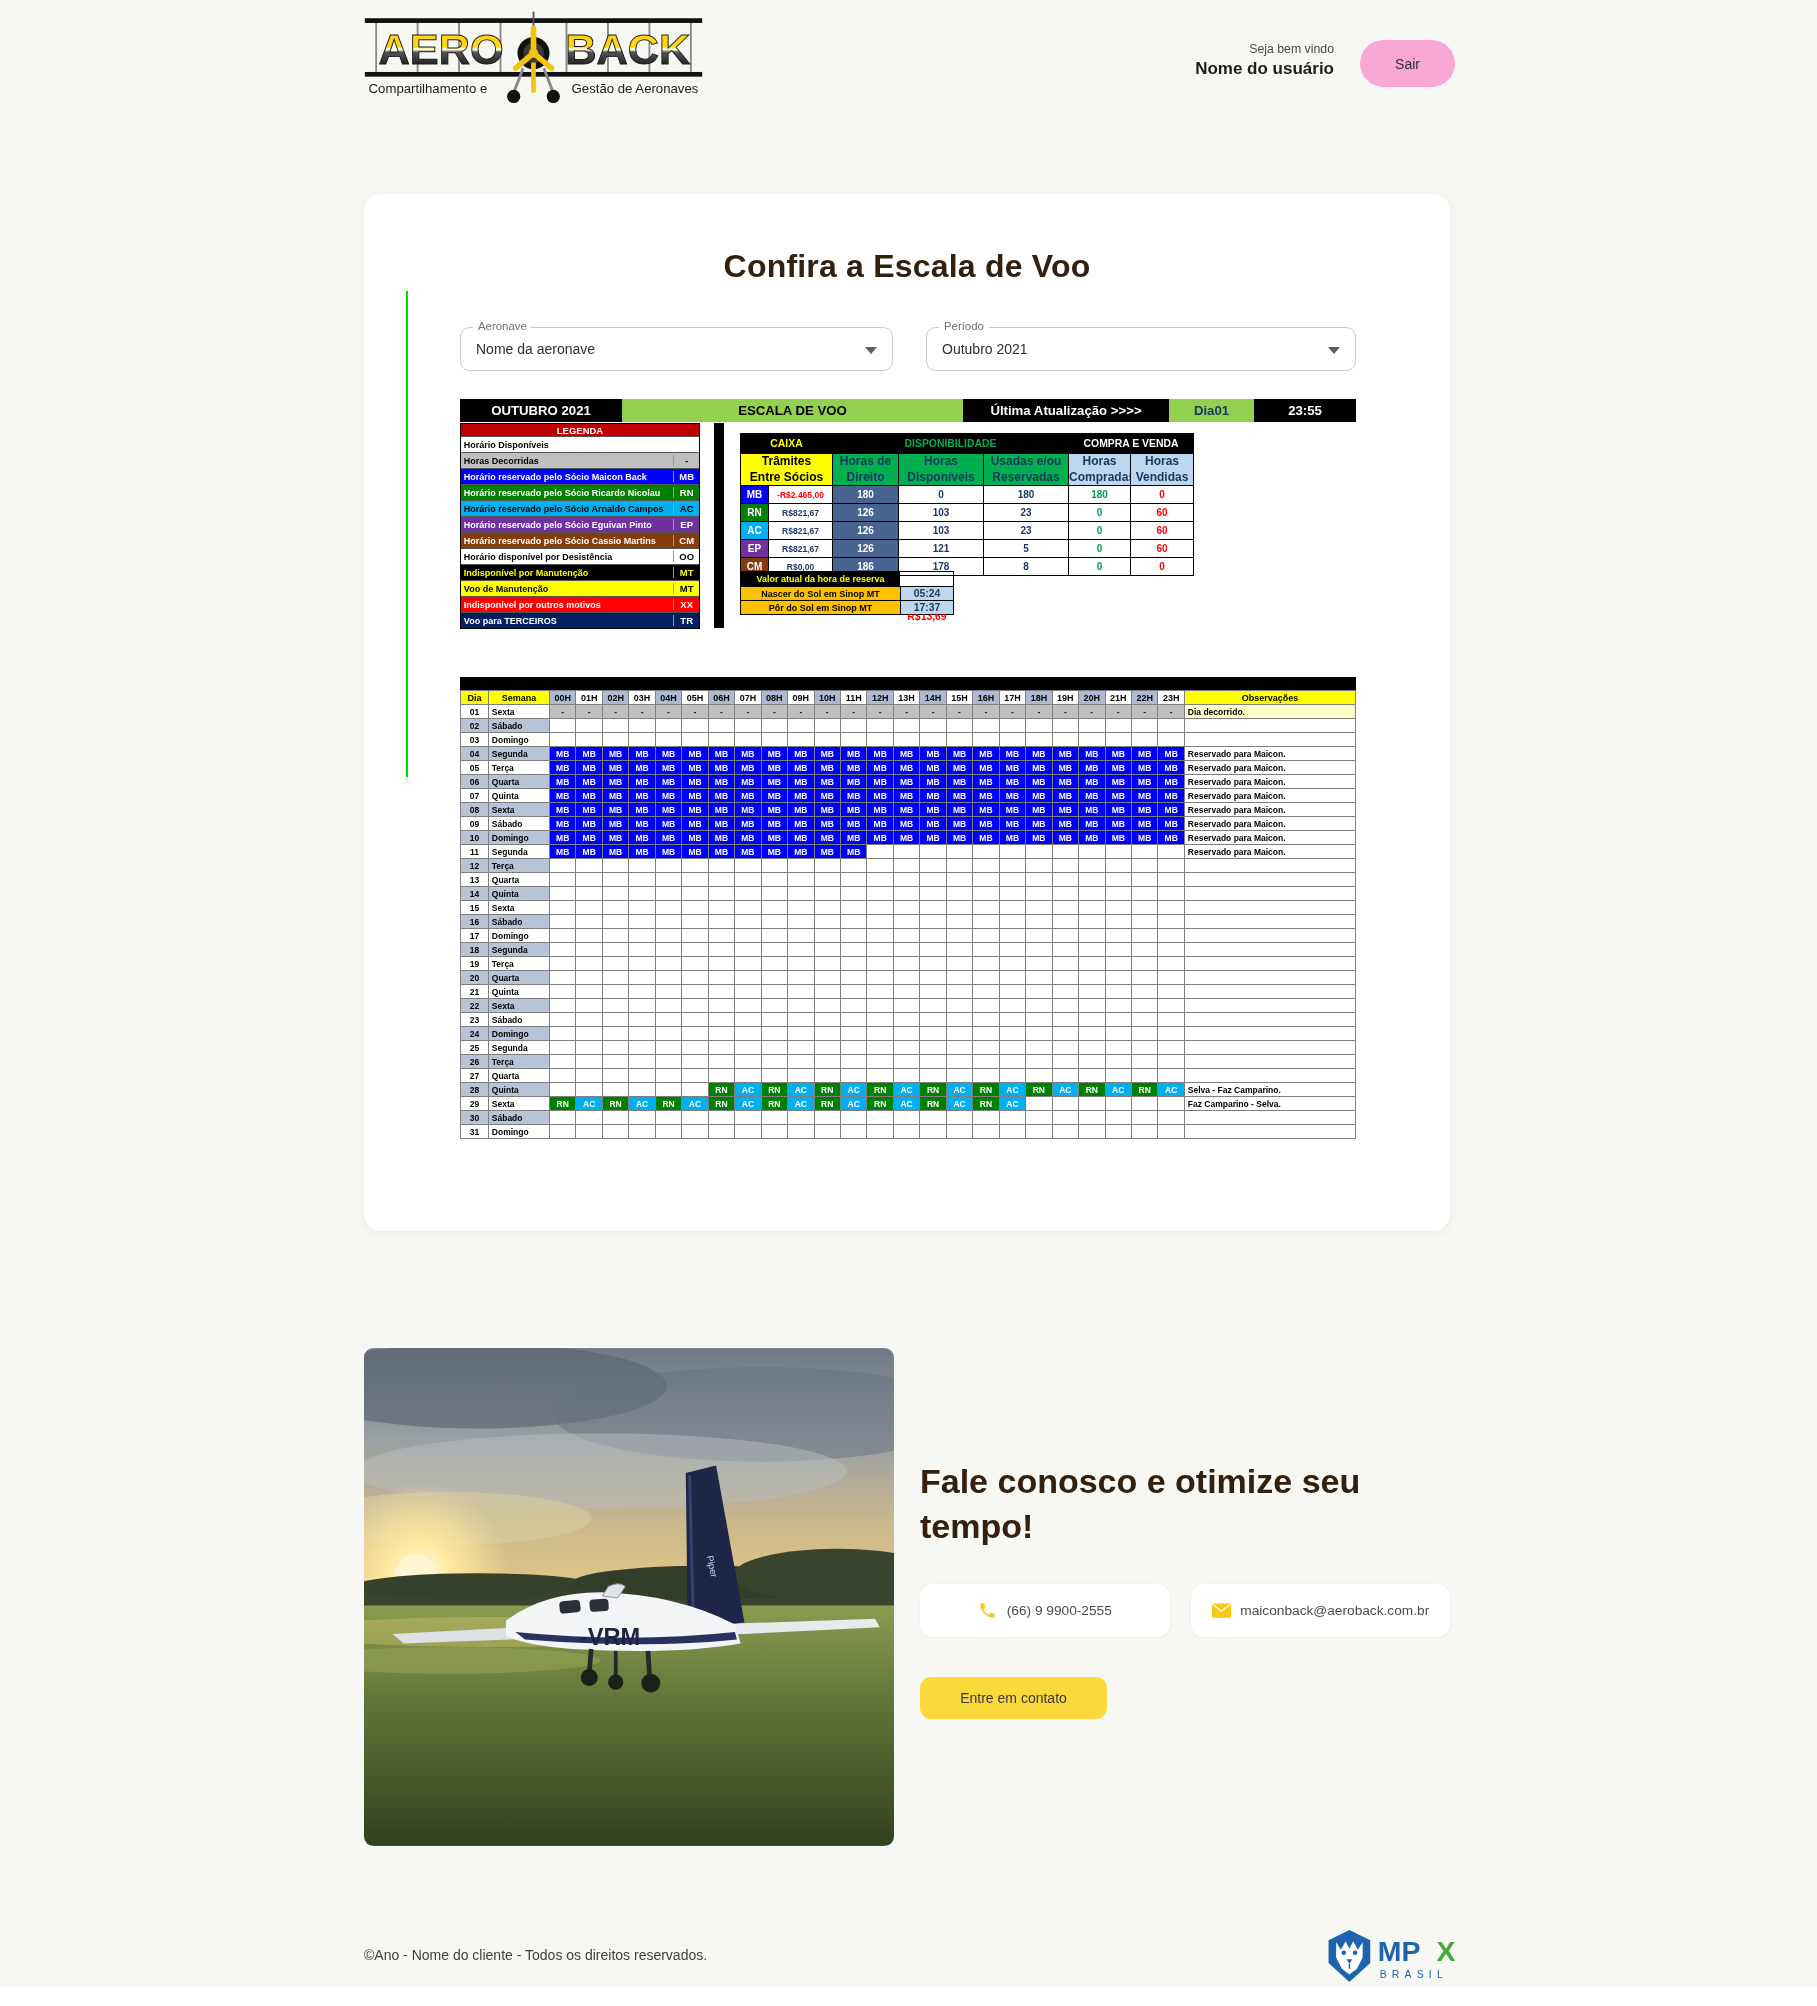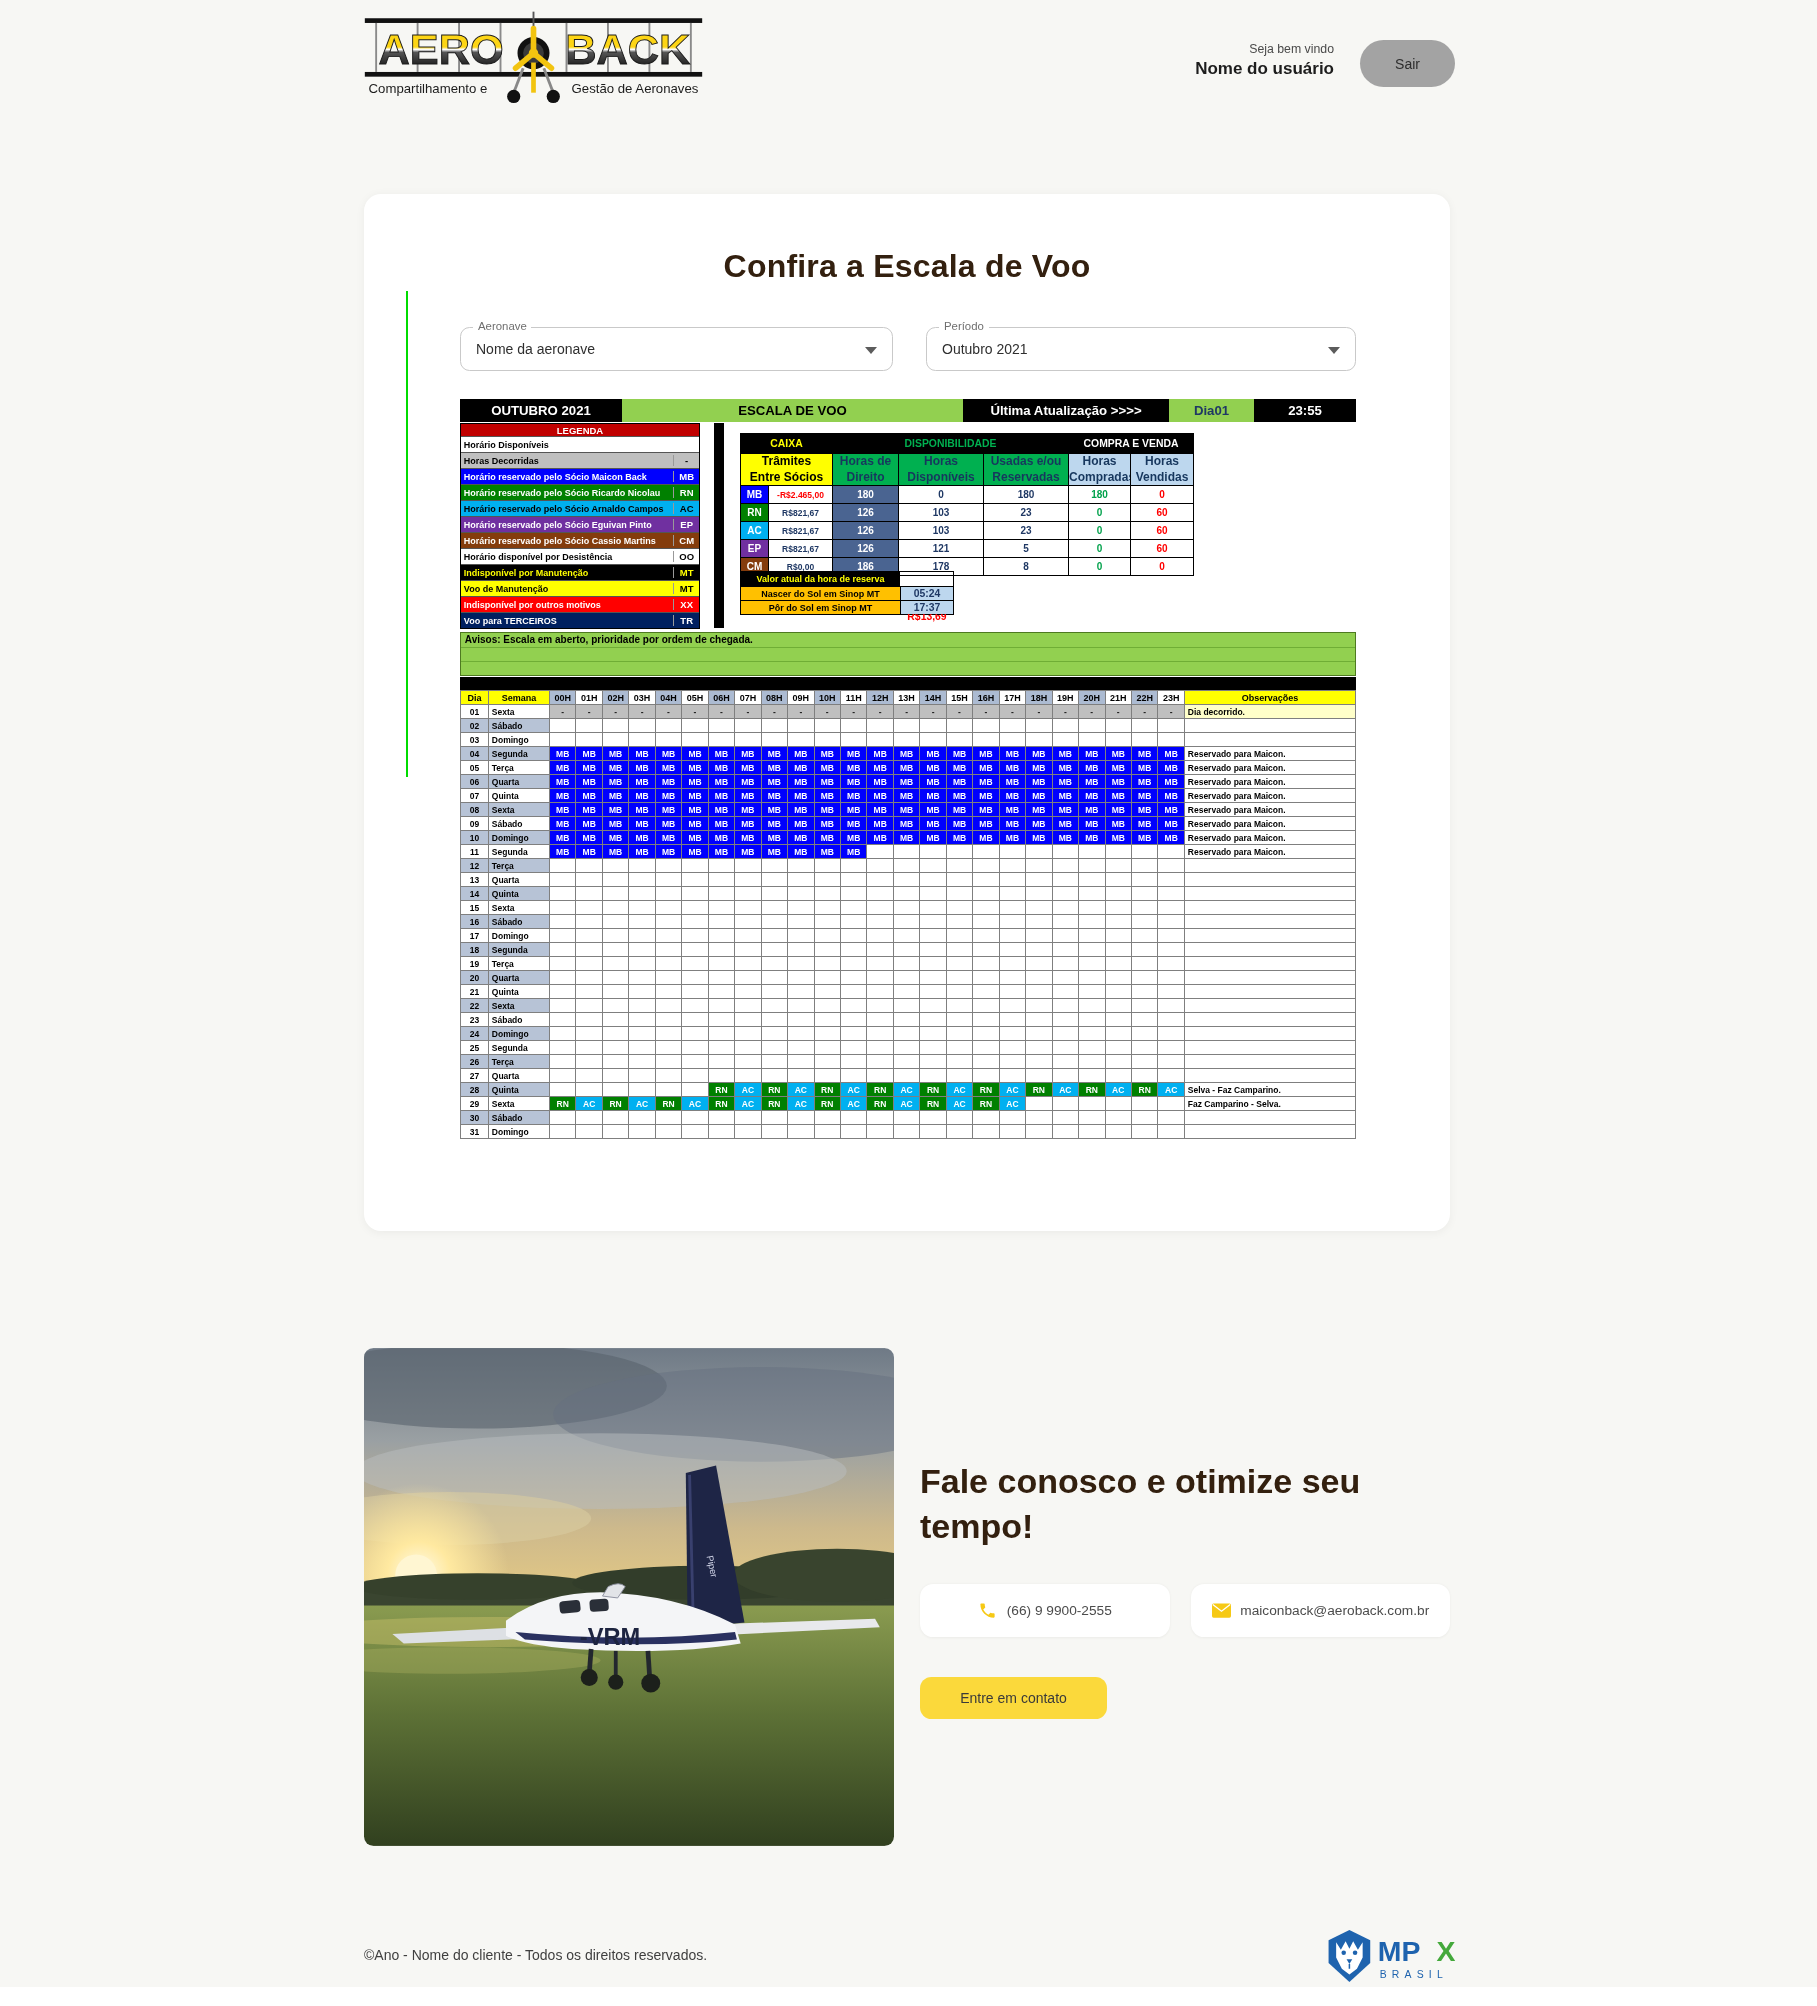--- a/index.html
+++ b/index.html
@@ -12,21 +12,21 @@
   }
   .abs { position:absolute; }
 
   
   #logo { left:362px; top:5.7px; width:343px; height:98px; }
   #welcome-block { left:1088px; top:42px; width:246px; text-align:right; }
   #welcome-small { font-size:12.3px; color:#4a4a4a; }
   #welcome-name { font-size:17px; font-weight:bold; color:#1d1d1d; margin-top:2.8px; }
   #logout-btn {
     left:1360px; top:40px; width:95px; height:47px;
-    background:#a3a3a3; border:none; border-radius:24px;
+    background:#f9a8d4; border:none; border-radius:24px;
     font-size:14px; color:#2e2e2e; font-family:inherit; cursor:pointer;
   }
 
   
   #main-card {
     left:364px; top:194px; width:1086px; height:1037px;
     background:#ffffff; border-radius:17px;
     box-shadow:0 1.9px 9.5px rgba(0,0,0,0.05);
   }
   #page-title {
@@ -365,27 +365,20 @@
       <div class="info-row">
         <div class="info-label" style="background: rgb(255, 192, 0); color: rgb(0, 0, 0);">Nascer do Sol em Sinop MT</div>
         <div class="info-value" style="background: rgb(189, 215, 238); color: rgb(31, 56, 100);">05:24</div>
       </div>
       <div class="info-row">
         <div class="info-label" style="background: rgb(255, 192, 0); color: rgb(0, 0, 0);">Pôr do Sol em Sinop MT</div>
         <div class="info-value" style="background: rgb(189, 215, 238); color: rgb(31, 56, 100);">17:37</div>
       </div>
     </div>
 
-  <div class="abs" id="avisos">
-    <div class="av-row">
-        <div id="avisos-text">Avisos: Escala em aberto, prioridade por ordem de chegada.</div>
-      </div>
-    <div class="av-row"></div>
-    <div class="av-row"></div>
-  </div>
   <div class="abs" id="blackband"></div>
 
   <div class="abs" id="grid">
     <table>
       <thead>
           <tr>
             <th class="hy" style="width:28px">Dia</th>
             <th class="hy" style="width:61px">Semana</th>
             <th class="hA">00H</th>
             <th class="hB">01H</th>

